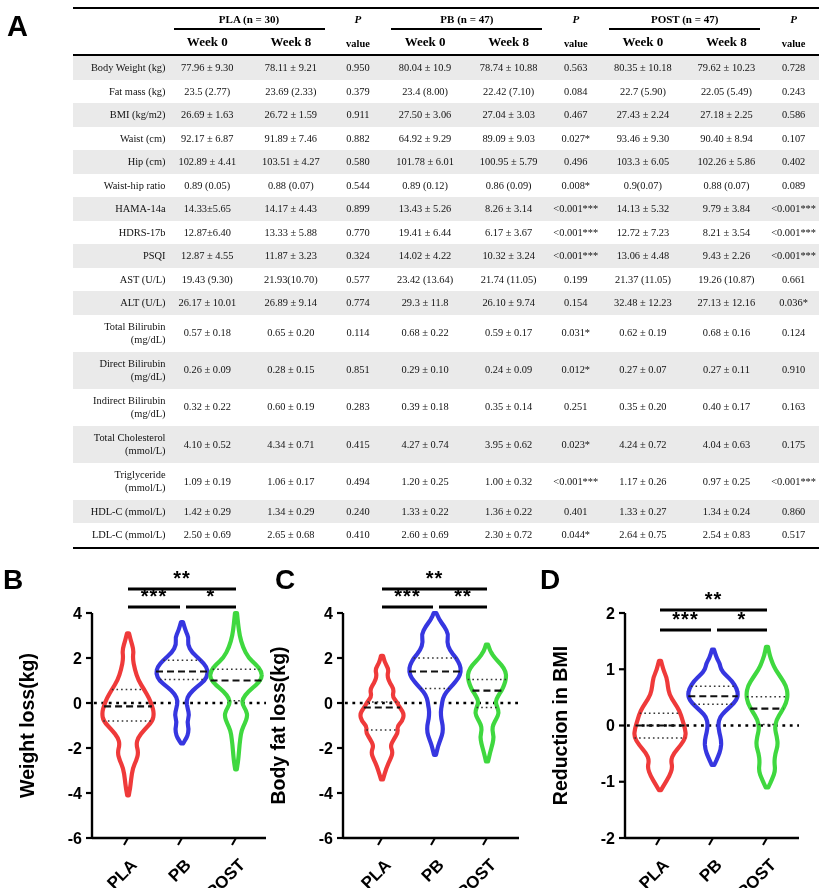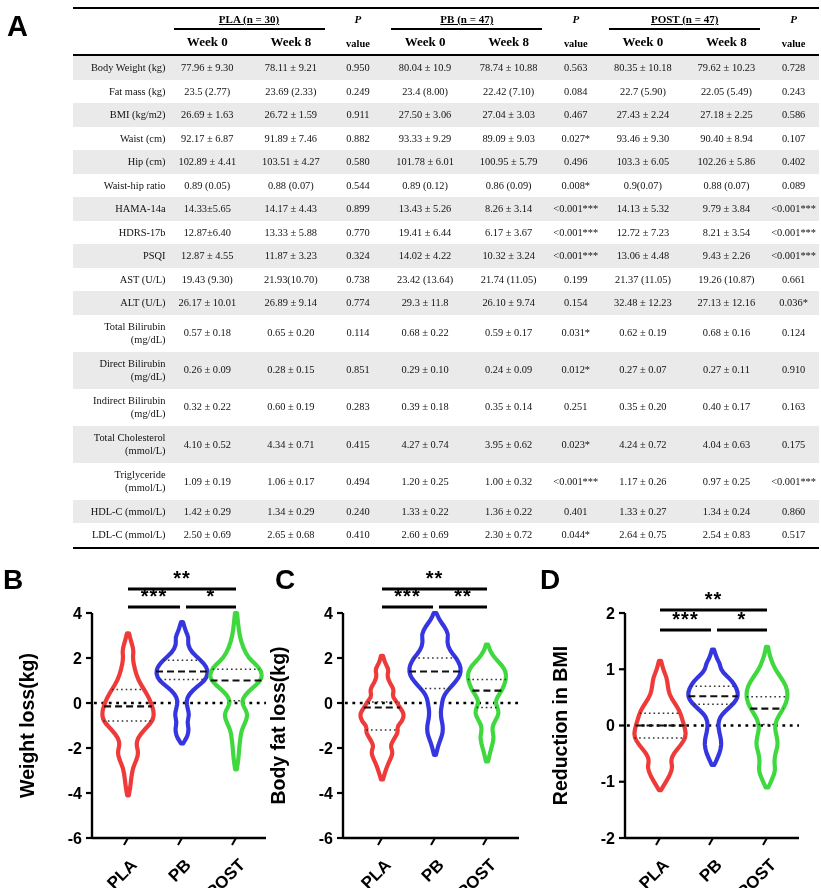--- a/index.html
+++ b/index.html
@@ -5,21 +5,21 @@
   html,body{margin:0;padding:0;background:#fff;}
   .figure{position:relative;width:821px;height:888px;background:#fff;overflow:hidden;
           font-family:"Liberation Serif",serif;color:#000;}
   .panel-label{position:absolute;font-family:"Liberation Sans",sans-serif;font-weight:bold;
                font-size:29px;line-height:1;color:#000;}
   #labelA{left:7px;top:12px;}
   .tablewrap{position:absolute;left:73px;top:7px;width:746px;height:551px;overflow:hidden;}
   table{width:100%;border-collapse:collapse;border-top:2.4px solid #000;border-bottom:2.4px solid #000;}
   thead{border-bottom:2px solid #000;}
   thead th{font-weight:bold;padding:1px 1px;vertical-align:middle;}
-  th.grp{font-size:11px;text-decoration:underline;}
+  th.grp{font-size:11px;}
   th.grp span{display:block;margin:0 7px;padding:3px 0 3px;border-bottom:2px solid #000;}
   th.wk{font-size:13px;padding:3px 1px 4px;}
   th.pcol{font-size:10.4px;line-height:1.2;}
   th.pcol i{display:block;font-size:11px;font-family:"Liberation Serif",serif;}
   th.pcol .pv{display:block;font-weight:bold;margin-top:12px;}
   tbody td{font-size:10.4px;text-align:center;padding:5px 2px;line-height:1.3;color:#111;}
   tbody td.lbl{text-align:right;padding-left:16px;padding-right:0;}
   tbody tr.shade{background:#eaeaea;}
   .plots{position:absolute;left:0;top:558px;width:821px;height:330px;}
   .plot-label{position:absolute;top:8px;font-family:"Liberation Sans",sans-serif;
@@ -90,21 +90,21 @@
             <td>78.74 ± 10.88</td>
             <td>0.563</td>
             <td>80.35 ± 10.18</td>
             <td>79.62 ± 10.23</td>
             <td>0.728</td>
           </tr>
           <tr class="">
             <td class="lbl">Fat mass (kg)</td>
             <td>23.5 (2.77)</td>
             <td>23.69 (2.33)</td>
-            <td>0.249</td>
+            <td>0.379</td>
             <td>23.4 (8.00)</td>
             <td>22.42 (7.10)</td>
             <td>0.084</td>
             <td>22.7 (5.90)</td>
             <td>22.05 (5.49)</td>
             <td>0.243</td>
           </tr>
           <tr class="shade">
             <td class="lbl">BMI (kg/m2)</td>
             <td>26.69 ± 1.63</td>
@@ -115,21 +115,21 @@
             <td>0.467</td>
             <td>27.43 ± 2.24</td>
             <td>27.18 ± 2.25</td>
             <td>0.586</td>
           </tr>
           <tr class="">
             <td class="lbl">Waist (cm)</td>
             <td>92.17 ± 6.87</td>
             <td>91.89 ± 7.46</td>
             <td>0.882</td>
-            <td>93.33 ± 9.29</td>
+            <td>64.92 ± 9.29</td>
             <td>89.09 ± 9.03</td>
             <td>0.027*</td>
             <td>93.46 ± 9.30</td>
             <td>90.40 ± 8.94</td>
             <td>0.107</td>
           </tr>
           <tr class="shade">
             <td class="lbl">Hip (cm)</td>
             <td>102.89 ± 4.41</td>
             <td>103.51 ± 4.27</td>
@@ -186,21 +186,21 @@
             <td>10.32 ± 3.24</td>
             <td>&lt;0.001***</td>
             <td>13.06 ± 4.48</td>
             <td>9.43 ± 2.26</td>
             <td>&lt;0.001***</td>
           </tr>
           <tr class="">
             <td class="lbl">AST (U/L)</td>
             <td>19.43 (9.30)</td>
             <td>21.93(10.70)</td>
-            <td>0.738</td>
+            <td>0.577</td>
             <td>23.42 (13.64)</td>
             <td>21.74 (11.05)</td>
             <td>0.199</td>
             <td>21.37 (11.05)</td>
             <td>19.26 (10.87)</td>
             <td>0.661</td>
           </tr>
           <tr class="shade">
             <td class="lbl">ALT (U/L)</td>
             <td>26.17 ± 10.01</td>

